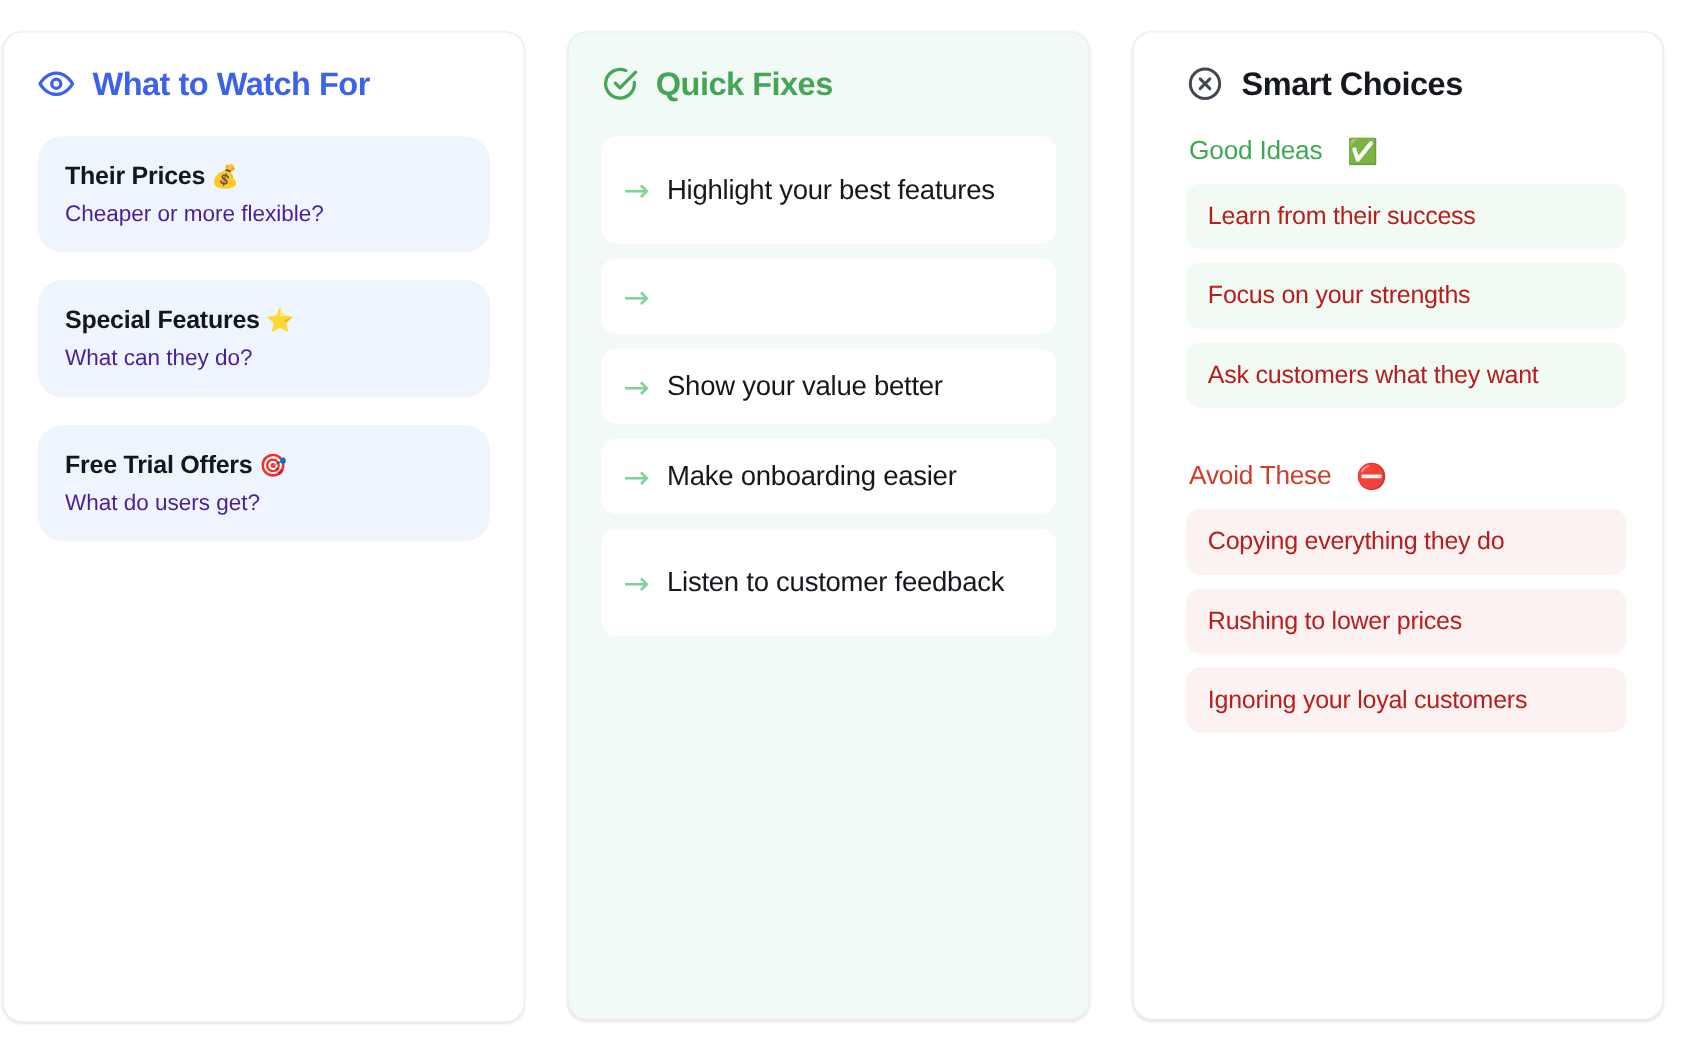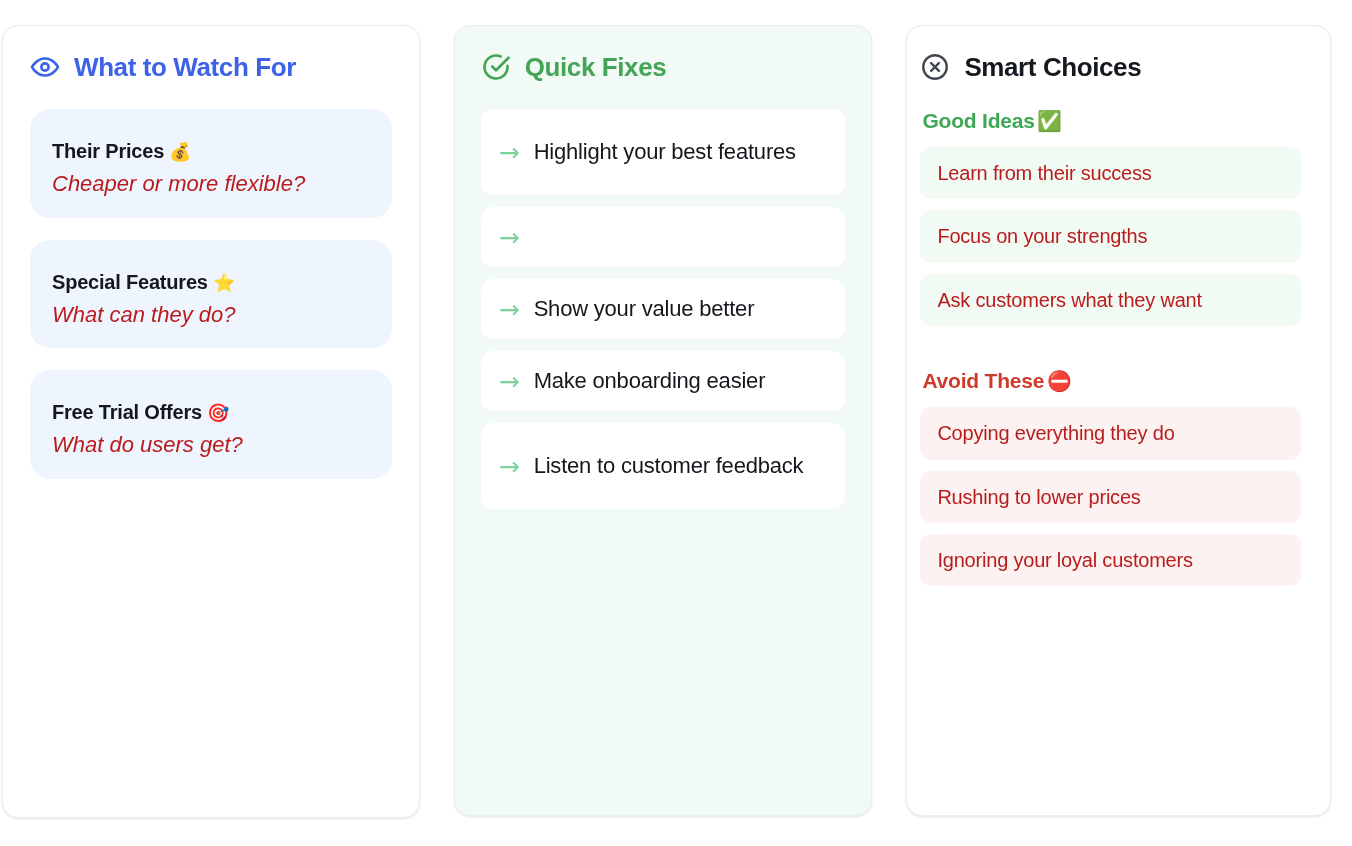--- a/index.html
+++ b/index.html
@@ -60,37 +60,36 @@
   .icon-box {
     flex: 0 0 auto;
     display: inline-flex;
     align-items: center;
     justify-content: center;
   }
 
   .watch-item {
     background: #eff5fe;
     border-radius: 20px;
-    padding: 30px 22px 19px 22px;
+    padding: 20px 22px 19px 22px;
     margin-bottom: 22px;
   }
   .watch-item-title {
     font-size: 20px;
     font-weight: 700;
     color: #14171c;
     letter-spacing: -0.2px;
     line-height: 1.25;
     margin-bottom: 6px;
   }
   .watch-item-sub {
-    font-size: 22px;
-    color: #b91c1c;
+    font-size: 18px;
+    color: #4c1d95;
     line-height: 1.3;
     font-weight: 400;
-    font-style: italic;
   }
   .emoji { font-family: "DejaVu Sans", sans-serif; font-size: 18px; }
 
   
   .card-fixes {
     width: 420px;
     height: 791px;
     background: #f2faf5;
     border-color: #e6f2ea;
     padding: 26px 26px 0 26px;
@@ -120,30 +119,30 @@
     color: #14171c;
     line-height: 1.28;
     letter-spacing: -0.2px;
   }
 
   
   .card-smart {
     width: 426px;
     height: 791px;
     background: #ffffff;
-    padding: 26px 29px 0 13px;
+    padding: 26px 29px 0 42px;
   }
   .section-label {
     font-size: 21px;
-    font-weight: 700;
+    font-weight: 400;
     letter-spacing: -0.2px;
     margin: 2px 0 14px 2px;
     display: flex;
     align-items: center;
-    gap: 3px;
+    gap: 20px;
   }
   .label-good  { color: #3fa855; }
   .label-avoid { color: #cf3b2b; }
   .section-label .emoji { font-size: 20px; }
 
   .pill {
     border-radius: 11px;
     padding: 13px 17px;
     margin-bottom: 11px;
     font-size: 20px;

